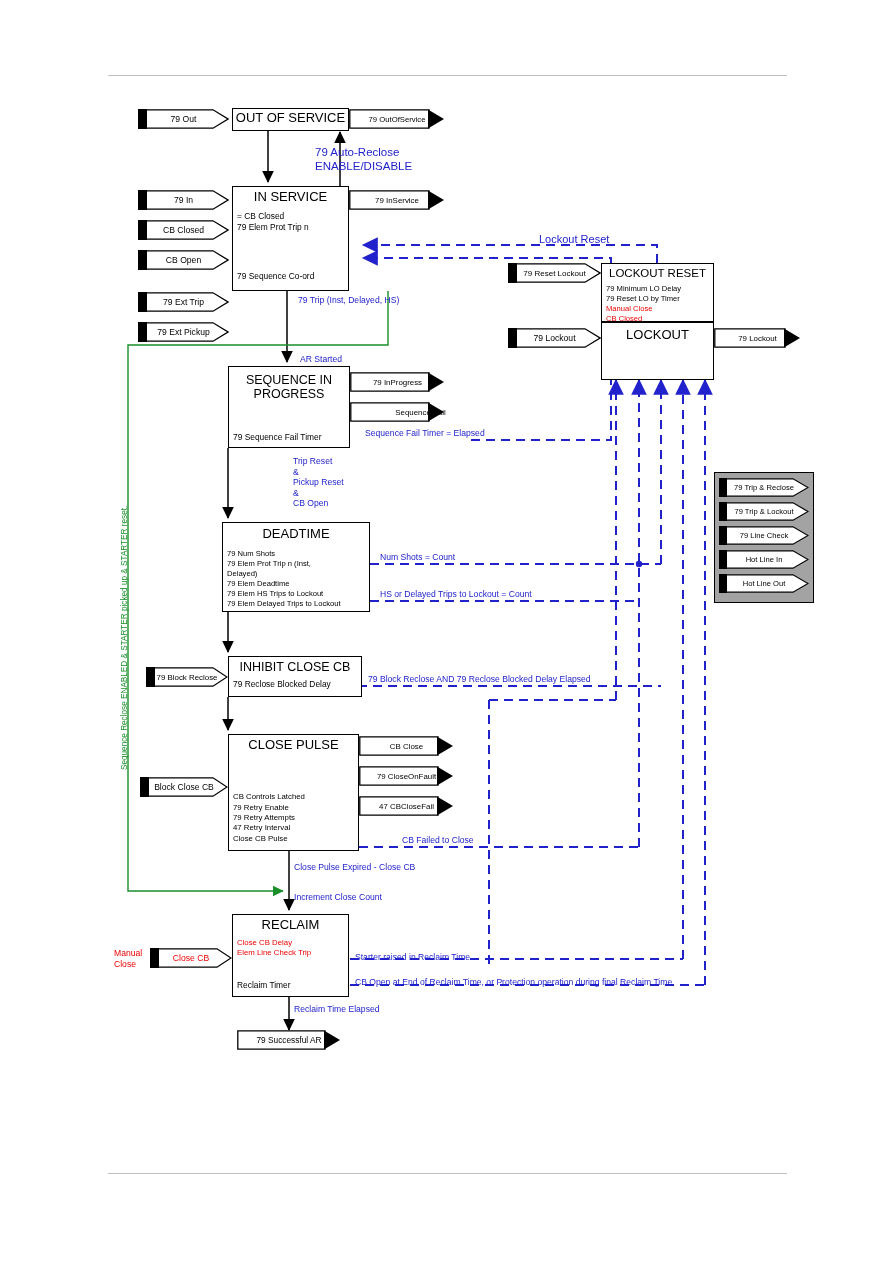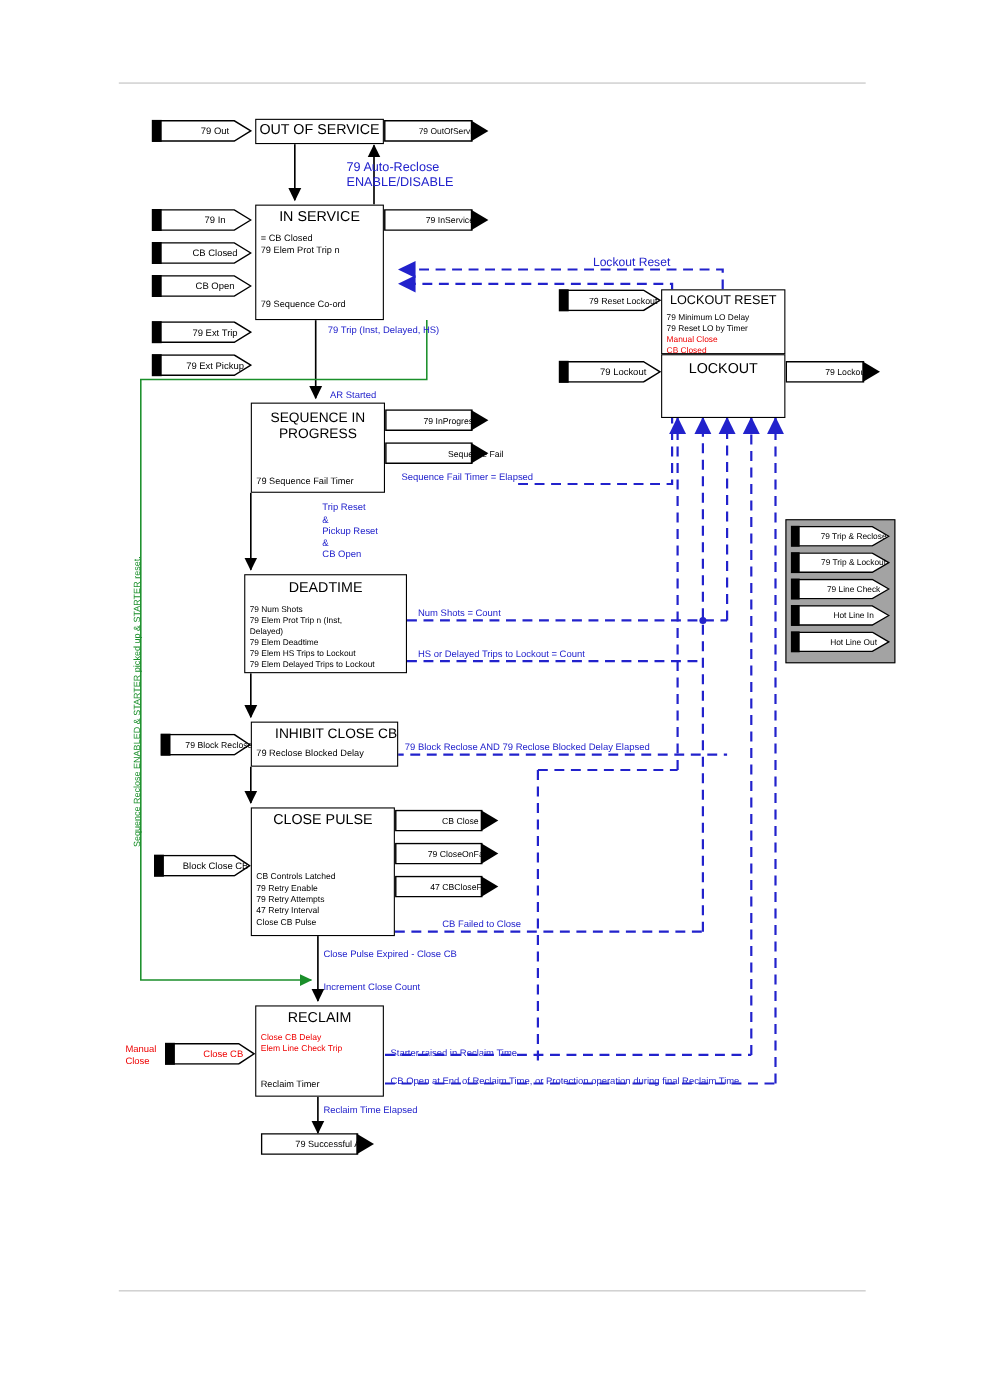--- a/index.html
+++ b/index.html
@@ -16,21 +16,21 @@
   .state{position:absolute;border:1.6px solid #000;background:#fff;box-sizing:border-box;}
   .state .title{text-align:center;font-size:15px;line-height:1.12;padding-top:4px;color:#000;
                 font-family:"Liberation Sans","DejaVu Sans",sans-serif;font-weight:400;}
   .state .lines{font-size:8.4px;line-height:1.33;padding:0 4px;}
   .state .lines div{white-space:nowrap;}
   .red{color:#ee0000;}
 
   
   .flag{position:absolute;height:20px;box-sizing:border-box;}
   .flag .bar{position:absolute;left:0;top:0;width:9px;height:100%;background:#000;}
-  .flag .body{position:absolute;left:12px;top:0;height:100%;width:100%;
+  .flag .body{position:absolute;left:0;top:0;height:100%;width:100%;
               display:flex;align-items:center;justify-content:center;
               font-size:8.6px;white-space:nowrap;}
   .flag svg{position:absolute;left:0;top:0;}
 
   
   .t{position:absolute;white-space:nowrap;font-size:8.6px;}
   .blue{color:#2222cc;}
   .bluebig{color:#2222cc;font-size:11.5px;line-height:1.22;}
 
   .legend{position:absolute;border:1.4px solid #000;background:#a3a3a3;box-sizing:border-box;}
@@ -137,21 +137,21 @@
       <div>79 Num Shots</div>
       <div>79 Elem Prot Trip n (Inst,</div>
       <div>Delayed)</div>
       <div>79 Elem Deadtime</div>
       <div>79 Elem HS Trips to Lockout</div>
       <div>79 Elem Delayed Trips to Lockout</div>
     </div>
   </div>
 
   <div class="state" style="left:228px;top:656px;width:134px;height:41px;">
-    <div class="title" style="font-size:12.5px;padding-top:3px;text-align:right;">INHIBIT CLOSE CB</div>
+    <div class="title" style="font-size:12.5px;padding-top:3px;">INHIBIT CLOSE CB</div>
     <div class="lines" style="padding-top:5px;">
       <div>79 Reclose Blocked Delay</div>
     </div>
   </div>
 
   <div class="state" style="left:228px;top:734px;width:131px;height:117px;">
     <div class="title" style="font-size:13px;padding-top:3px;">CLOSE PULSE</div>
     <div class="lines" style="position:absolute;left:0;bottom:6px;font-size:7.8px;">
       <div>CB Controls Latched</div>
       <div>79 Retry Enable</div>

